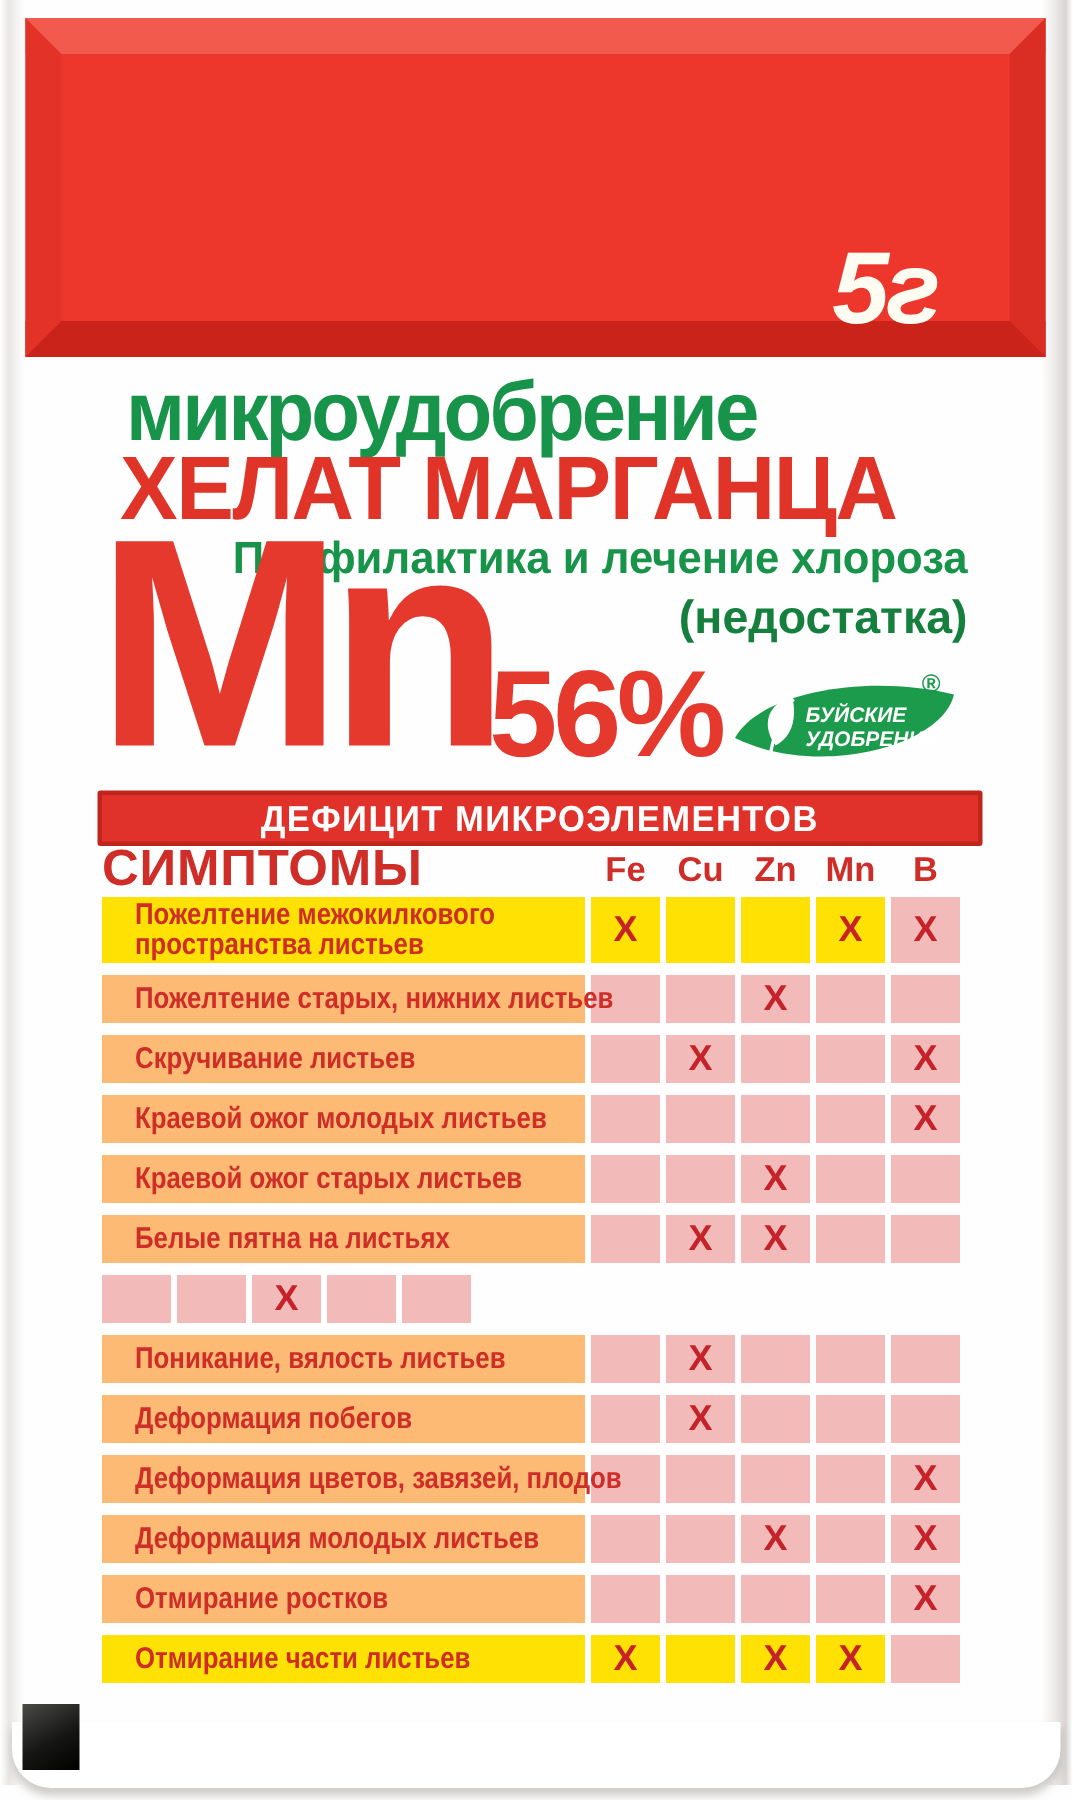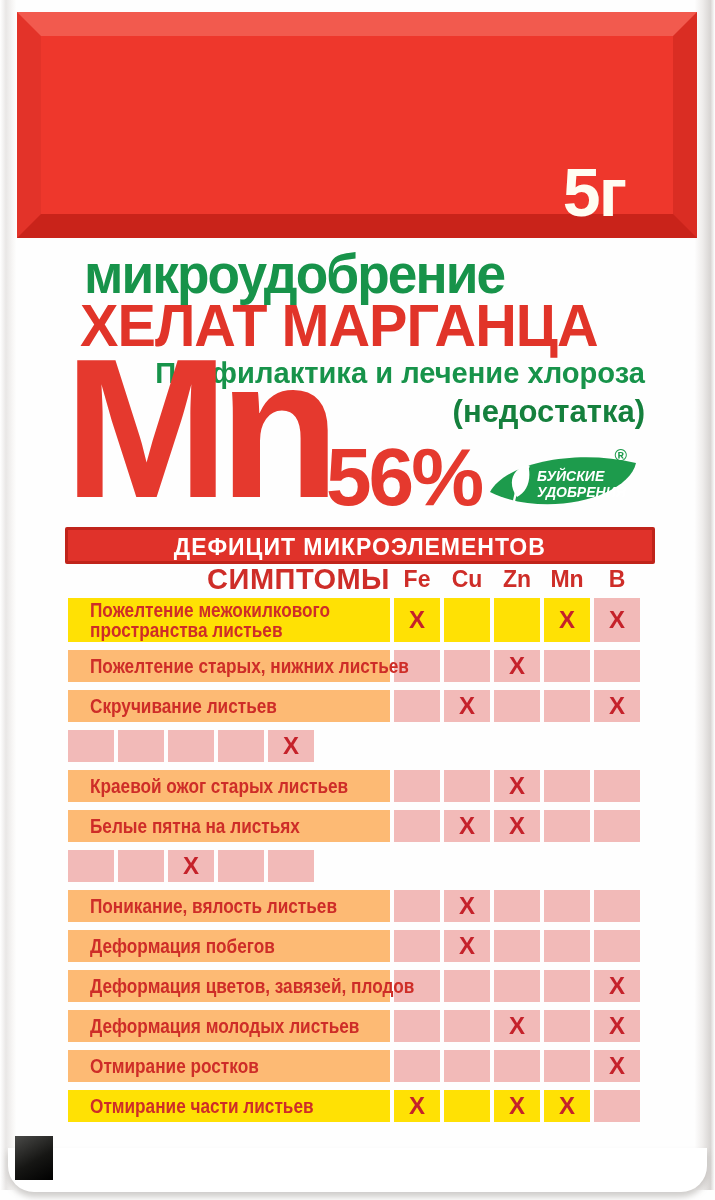--- a/index.html
+++ b/index.html
@@ -33,20 +33,21 @@
   .red-block {
     position: absolute; left: 17px; top: 12px; width: 680px; height: 226px;
     background: #ee372c;
     border: 24px solid;
     border-color: #f25a4e #da2d23 #c9231a #e33329;
   }
   .weight {
     position: absolute; right: 48px; bottom: -12px;
     color: #fffdf2; font-size: 68px; font-weight: bold; line-height: 1;
     letter-spacing: -2px;
+    font-style: italic;
   }
 
   
   .title-small {
     position: absolute; left: 84px; top: 241px;
     color: #17934a; font-size: 56px; font-weight: bold; letter-spacing: -2px;
     transform: scaleX(0.95); transform-origin: left center; white-space: nowrap;
   }
   .title-main {
     position: absolute; left: 80px; top: 291px;
@@ -91,22 +92,22 @@
     color: #ffffff; font-size: 24px; font-weight: bold; letter-spacing: 1px;
     transform: scaleX(0.96); white-space: nowrap;
   }
 
   
   .thead {
     position: absolute; left: 68px; top: 563px; width: 572px; height: 33px;
     display: flex; gap: 4px; align-items: center;
   }
   .th-sym {
-    width: 322px; text-align: right;
-    color: #ce2d28; font-size: 29px; font-weight: bold; letter-spacing: 0.5px;
+    width: 322px; text-align: left;
+    color: #ce2d28; font-size: 34px; font-weight: bold; letter-spacing: 0.5px;
   }
   .th-col {
     width: 46px; text-align: center;
     color: #ce2d28; font-size: 23px; font-weight: bold;
   }
 
   .tbody { position: absolute; left: 68px; top: 598px; width: 572px; }
   .trow { display: flex; gap: 4px; height: 32px; margin-bottom: 8px; }
   .trow.tall { height: 44px; }
   .tlabel {
@@ -201,20 +202,23 @@
         <div class="tlabel">
           <span>Скручивание листьев</span>
         </div>
         <div class="tcell"></div>
         <div class="tcell">X</div>
         <div class="tcell"></div>
         <div class="tcell"></div>
         <div class="tcell">X</div>
       </div>
       <div class="trow">
+        <div class="tlabel">
+          <span>Краевой ожог молодых листьев</span>
+        </div>
         <div class="tcell"></div>
         <div class="tcell"></div>
         <div class="tcell"></div>
         <div class="tcell"></div>
         <div class="tcell">X</div>
       </div>
       <div class="trow">
         <div class="tlabel">
           <span>Краевой ожог старых листьев</span>
         </div>

